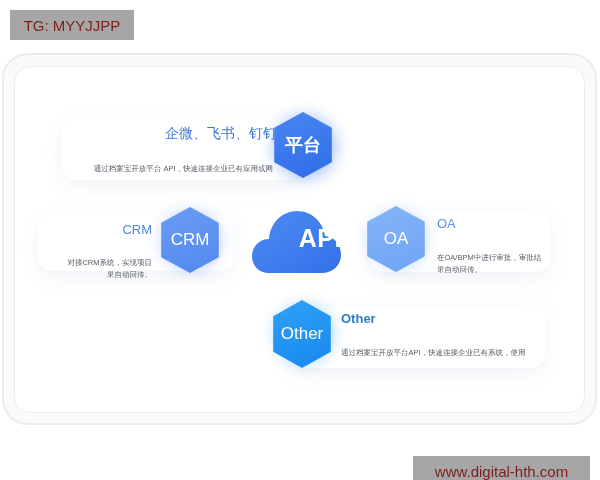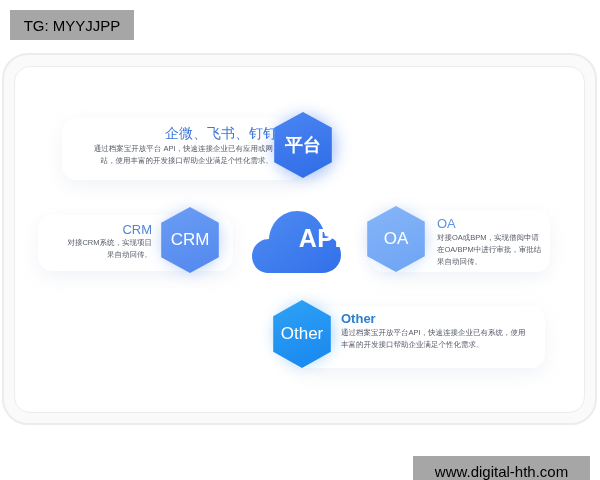--- a/index.html
+++ b/index.html
@@ -1,21 +1,21 @@
 <!DOCTYPE html>
 <html><head>
   <meta charset="utf-8">
   <style>
     html, body { margin:0; padding:0; }
     body {
       width:600px; height:480px; background:#ffffff; position:relative; overflow:hidden;
       font-family:"Liberation Sans", "DejaVu Sans", sans-serif;
     }
     .watermark {
-      position:absolute; background:#a6a6a6; color:#000000;
+      position:absolute; background:#a6a6a6; color:#7f1d1d;
       font-family:"Liberation Sans", sans-serif; font-size:15px;
       display:flex; align-items:center; justify-content:center;
     }
     .wm-top { left:10px; top:10px; width:124px; height:30px; }
     .wm-bottom { left:413px; top:440px; width:177px; height:30px; font-size:15px;margin-top:16px; }
 
     .frame-outer {
       position:absolute; left:2px; top:53px; width:595px; height:372px;
       border:2px solid #ececec; border-radius:26px; background:#fafafa;
       box-sizing:border-box;
@@ -33,41 +33,40 @@
 
     .hex {
       position:absolute; display:flex; align-items:center; justify-content:center;
       color:#ffffff;
       clip-path:polygon(50% 0%, 95% 24%, 95% 76%, 50% 100%, 5% 76%, 5% 24%);
       border-radius:12px;
     }
     .hex-glow { position:absolute; border-radius:50%; filter:blur(8px); opacity:0.45; }
 
     .title { position:absolute; font-size:13px; white-space:nowrap; }
-    .desc { position:absolute; font-size:7.5px; line-height:12px; color:#555a66; }
+    .desc { position:absolute; font-size:7.5px; line-height:12px; color:#555a66;margin-top:20px; }
 
     .cloud { position:absolute; left:250px; top:207px; width:92px; height:68px; }
     .cloud-label {
       position:absolute; left:250px; top:224px; width:92px; text-align:right;
       color:#ffffff; font-weight:bold; font-size:25px; letter-spacing:0.5px;
     }
   </style>
 </head>
 <body>
 
 <div class="watermark wm-top">TG: MYYJJPP</div>
 
 <div class="frame-outer"></div>
 <div class="frame-inner"></div>
 
 <div class="card" style="left:62px; top:118px; width:240px; height:62px;"></div>
 <div class="title" style="right:323px; top:125px; color:#3c76d8; font-size:14px; font-weight:normal; text-align:right;">企微、飞书、钉钉</div>
 <div class="desc" style="right:327px; top:143px; text-align:right; width:200px;">
   <div>通过档案宝开放平台 API，快速连接企业已有应用或网</div>
-  <div>站，使用丰富的开发接口帮助企业满足个性化需求。</div>
 </div>
 <div class="hex-glow" style="left:274px; top:116px; width:62px; height:62px; background:#3a78ee;"></div>
 <div class="hex" style="left:271px; top:112px; width:64px; height:66px; background:linear-gradient(160deg,#4a86f2,#2f6be6); font-size:18px; font-weight:bold;">
   <span>平台</span>
 </div>
 
 <div class="card" style="left:38px; top:215px; width:195px; height:56px;"></div>
 <div class="title" style="right:448px; top:222px; color:#4e86d9; font-size:13px; text-align:right;">CRM</div>
 <div class="desc" style="right:448px; top:237px; text-align:right; width:120px;">
   <div>对接CRM系统，实现项目</div>
@@ -89,29 +88,27 @@
 </svg>
 <div class="cloud-label">API</div>
 
 <div class="card" style="left:370px; top:210px; width:180px; height:62px;"></div>
 <div class="hex-glow" style="left:370px; top:212px; width:56px; height:56px; background:#78acf6;"></div>
 <div class="hex" style="left:364px; top:206px; width:64px; height:66px; background:linear-gradient(160deg,#86b5f8,#6ea4f4); font-size:17px;">
   <span>OA</span>
 </div>
 <div class="title" style="left:437px; top:216px; color:#5b95e6; font-size:13px;">OA</div>
 <div class="desc" style="left:437px; top:232px; width:110px;">
-  <div>对接OA或BPM，实现借阅申请</div>
   <div>在OA/BPM中进行审批，审批结</div>
   <div>果自动回传。</div>
 </div>
 
 <div class="card" style="left:290px; top:306px; width:255px; height:62px;"></div>
 <div class="hex-glow" style="left:276px; top:306px; width:56px; height:56px; background:#2196f3;"></div>
 <div class="hex" style="left:270px; top:300px; width:64px; height:68px; background:linear-gradient(160deg,#2fa2f6,#1787ee); font-size:17px;">
   <span>Other</span>
 </div>
 <div class="title" style="left:341px; top:311px; color:#2a7fd0; font-size:13px; font-weight:bold;">Other</div>
 <div class="desc" style="left:341px; top:327px; width:200px;">
   <div>通过档案宝开放平台API，快速连接企业已有系统，使用</div>
-  <div>丰富的开发接口帮助企业满足个性化需求。</div>
 </div>
 
 <div class="watermark wm-bottom">www.digital-hth.com</div>
 
 </body></html>

